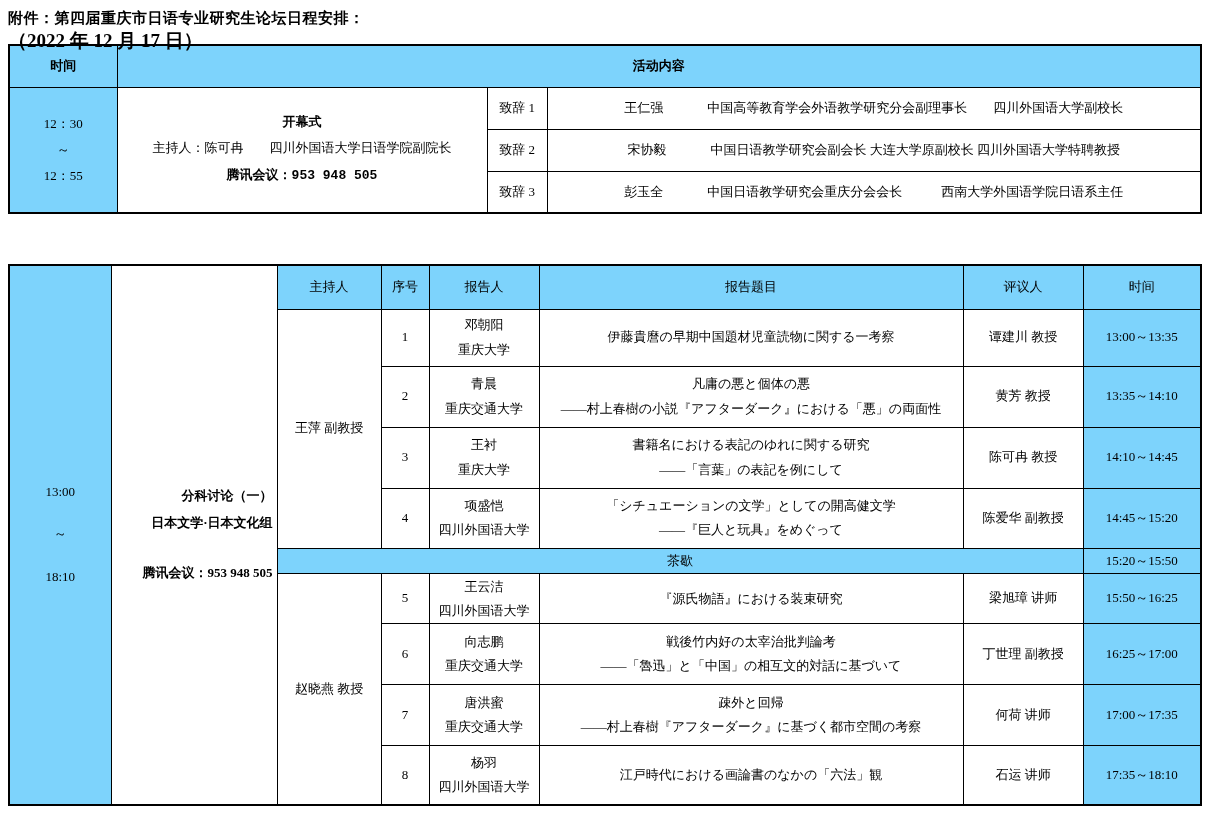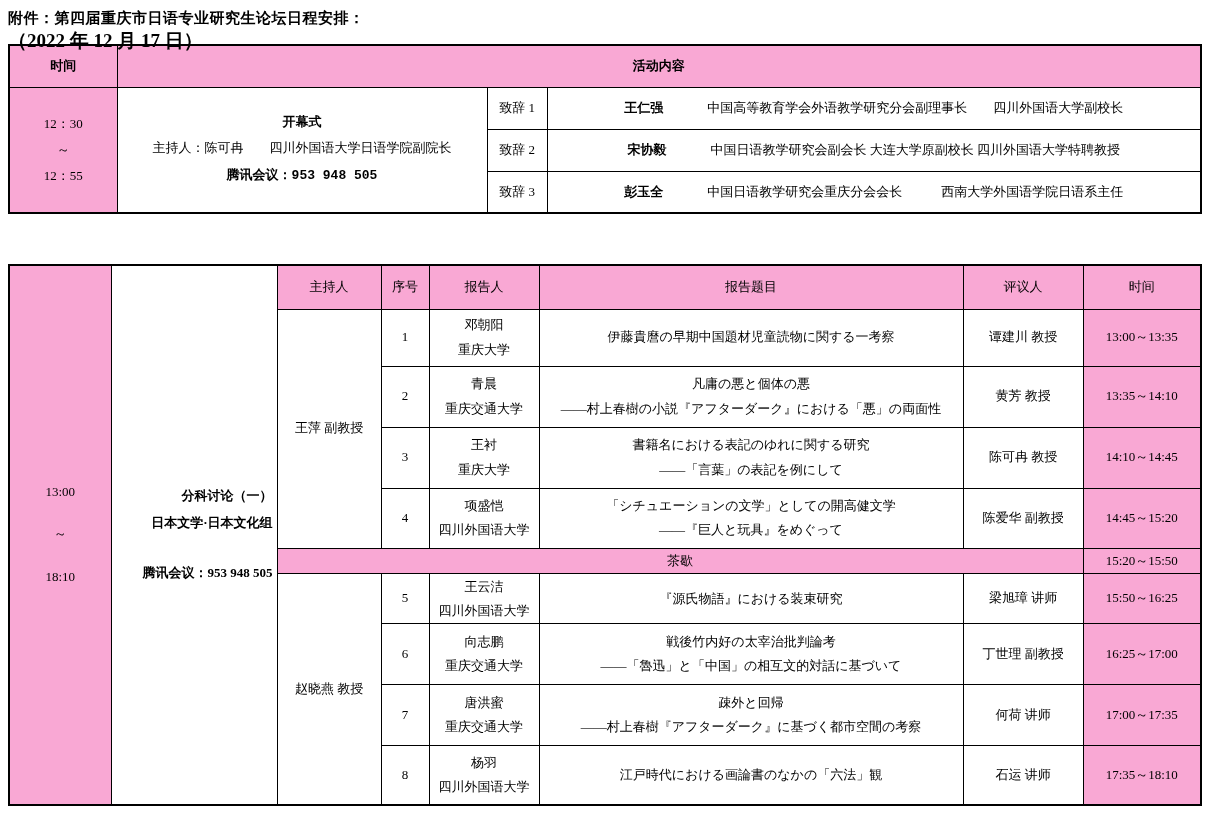--- a/index.html
+++ b/index.html
@@ -17,32 +17,32 @@
   .doc-date  { font-size:19px; font-weight:bold; }
 
   table {
     border-collapse:collapse; table-layout:fixed; width:1192px;
     margin-left:8px; border:2px solid #000;
   }
   td {
     border:1px solid #000; text-align:center; vertical-align:middle;
     font-size:13px; line-height:1.9; padding:0 4px; overflow:hidden;
   }
-  .gray { background:#f9a8d4; }
+  .gray { background:#7dd3fc; }
   .bold { font-weight:bold; }
 
   .t1 { margin-top:13px; }
   .t2 { margin-top:50px; }
 
   .h42{height:42px;} .h44{height:44px;} .h57{height:57px;} .h61{height:61px;}
   .h60{height:60px;} .h34{height:20px;} .h50{height:50px;} .h59{height:59px;}
 
   .t1 td { line-height:2.0; }
   .opening-cell div { line-height:2.05;font-family:Liberation Mono, monospace; }
-  .speech-row-cell .speech-name { margin-right:44px;font-weight:bold; }
+  .speech-row-cell .speech-name { margin-right:44px; }
 
   .t2-time-cell div { line-height:3.3; }
   .session-cell div { line-height:2.05;text-align:right; }
   .session-cell .meeting { margin-top:24px; }
 
   .two-line div { line-height:1.85; }
 </style>
 </head>
 <body>
 

